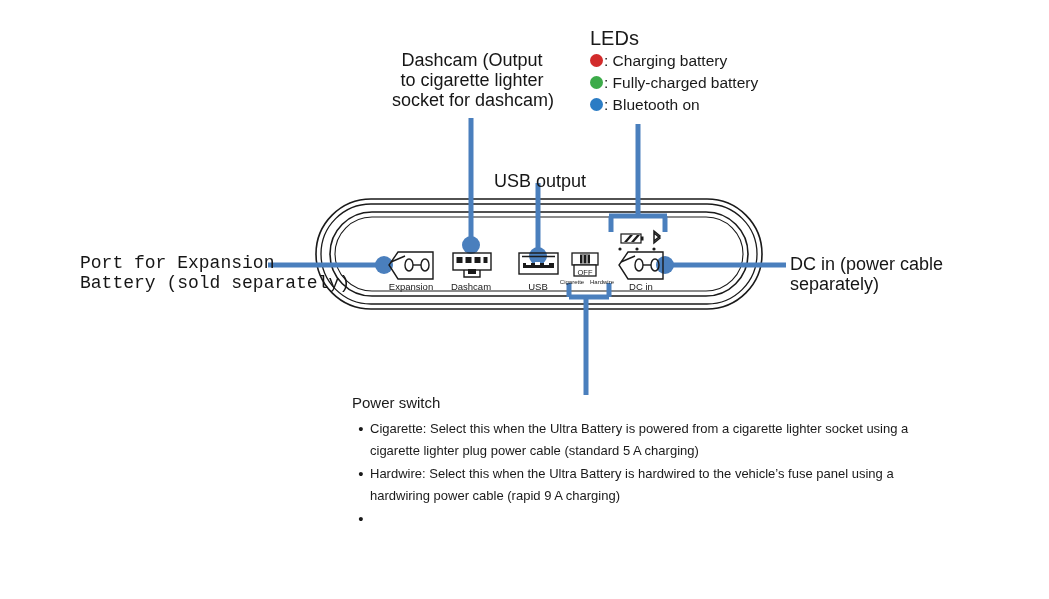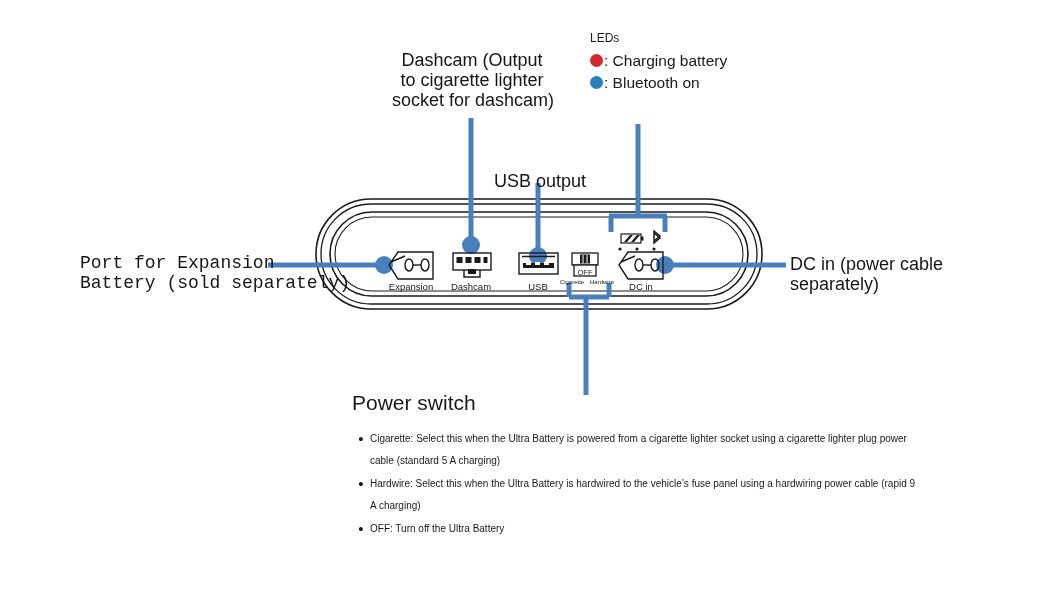--- a/index.html
+++ b/index.html
@@ -13,31 +13,31 @@
   }
   .stage{position:absolute;inset:0;}
   svg.layer{position:absolute;left:0;top:0;width:1049px;height:599px;}
 
   .txt{position:absolute;font-size:18px;line-height:20px;color:#161616;white-space:pre;}
   .txt.c{text-align:center;}
   .txt.r{text-align:right;font-family:Liberation Mono, monospace;}
 
   
   #leds-block{position:absolute;left:590px;top:28px;width:240px;}
-  #leds-title{font-size:12px;line-height:21px;}
+  #leds-title{font-size:20px;line-height:21px;}
   .led-row{display:flex;align-items:center;height:22px;}
   .led-dot{width:13px;height:13px;border-radius:50%;flex:0 0 auto;margin-right:1px;}
   .led-label{font-size:15.5px;line-height:21px;white-space:pre;}
 
   
   #power-block{position:absolute;left:352px;top:392px;width:570px;}
-  #power-title{font-size:21px;line-height:21px;margin-bottom:15px;}
+  #power-title{font-size:15px;line-height:21px;margin-bottom:5px;}
   .bullet-row{display:flex;align-items:flex-start;margin-bottom:1px;}
   .bullet-dot{flex:0 0 auto;width:18px;font-size:15px;line-height:22px;text-align:center;}
-  .bullet-text{font-size:10px;line-height:22px;}
+  .bullet-text{font-size:13px;line-height:22px;}
 
   
   #lbl-dashcam{left:392px;top:50px;width:160px;}
   #lbl-usb{left:470px;top:159px;width:140px;}
   #lbl-expansion{left:80px;top:253px;width:185px;}
   #lbl-dcin{left:790px;top:254px;width:175px;}
 </style>
 </head>
 <body>
 
@@ -167,35 +167,38 @@
   <div class="txt" id="lbl-dcin" style="white-space: pre;">DC in (power cable
 separately)</div>
 
   <div id="leds-block">
     <div id="leds-title">LEDs</div>
     <div class="led-row">
       <span class="led-dot" style="background: rgb(210, 43, 43);"></span>
       <span class="led-label">: Charging battery</span>
     </div>
     <div class="led-row">
+      <span class="led-dot" style="background: rgb(60, 171, 73);"></span>
+      <span class="led-label">: Fully-charged battery</span>
+    </div>
+    <div class="led-row">
       <span class="led-dot" style="background: rgb(43, 124, 196);"></span>
       <span class="led-label">: Bluetooth on</span>
     </div>
   </div>
 
   <div id="power-block">
     <div id="power-title">Power switch</div>
 
     <div class="bullet-row">
       <span class="bullet-dot">•</span>
       <span class="bullet-text">Cigarette: Select this when the Ultra Battery is powered from a cigarette lighter socket using a cigarette lighter plug power cable (standard 5 A charging)</span>
     </div>
     <div class="bullet-row">
       <span class="bullet-dot">•</span>
       <span class="bullet-text">Hardwire: Select this when the Ultra Battery is hardwired to the vehicle’s fuse panel using a hardwiring power cable (rapid 9 A charging)</span>
     </div>
     <div class="bullet-row">
       <span class="bullet-dot">•</span>
-      <span class="bullet-text">OFF: Turn off the Ultra Battery</span>
     </div>
   </div>
 
 </div>
 
 </body></html>

